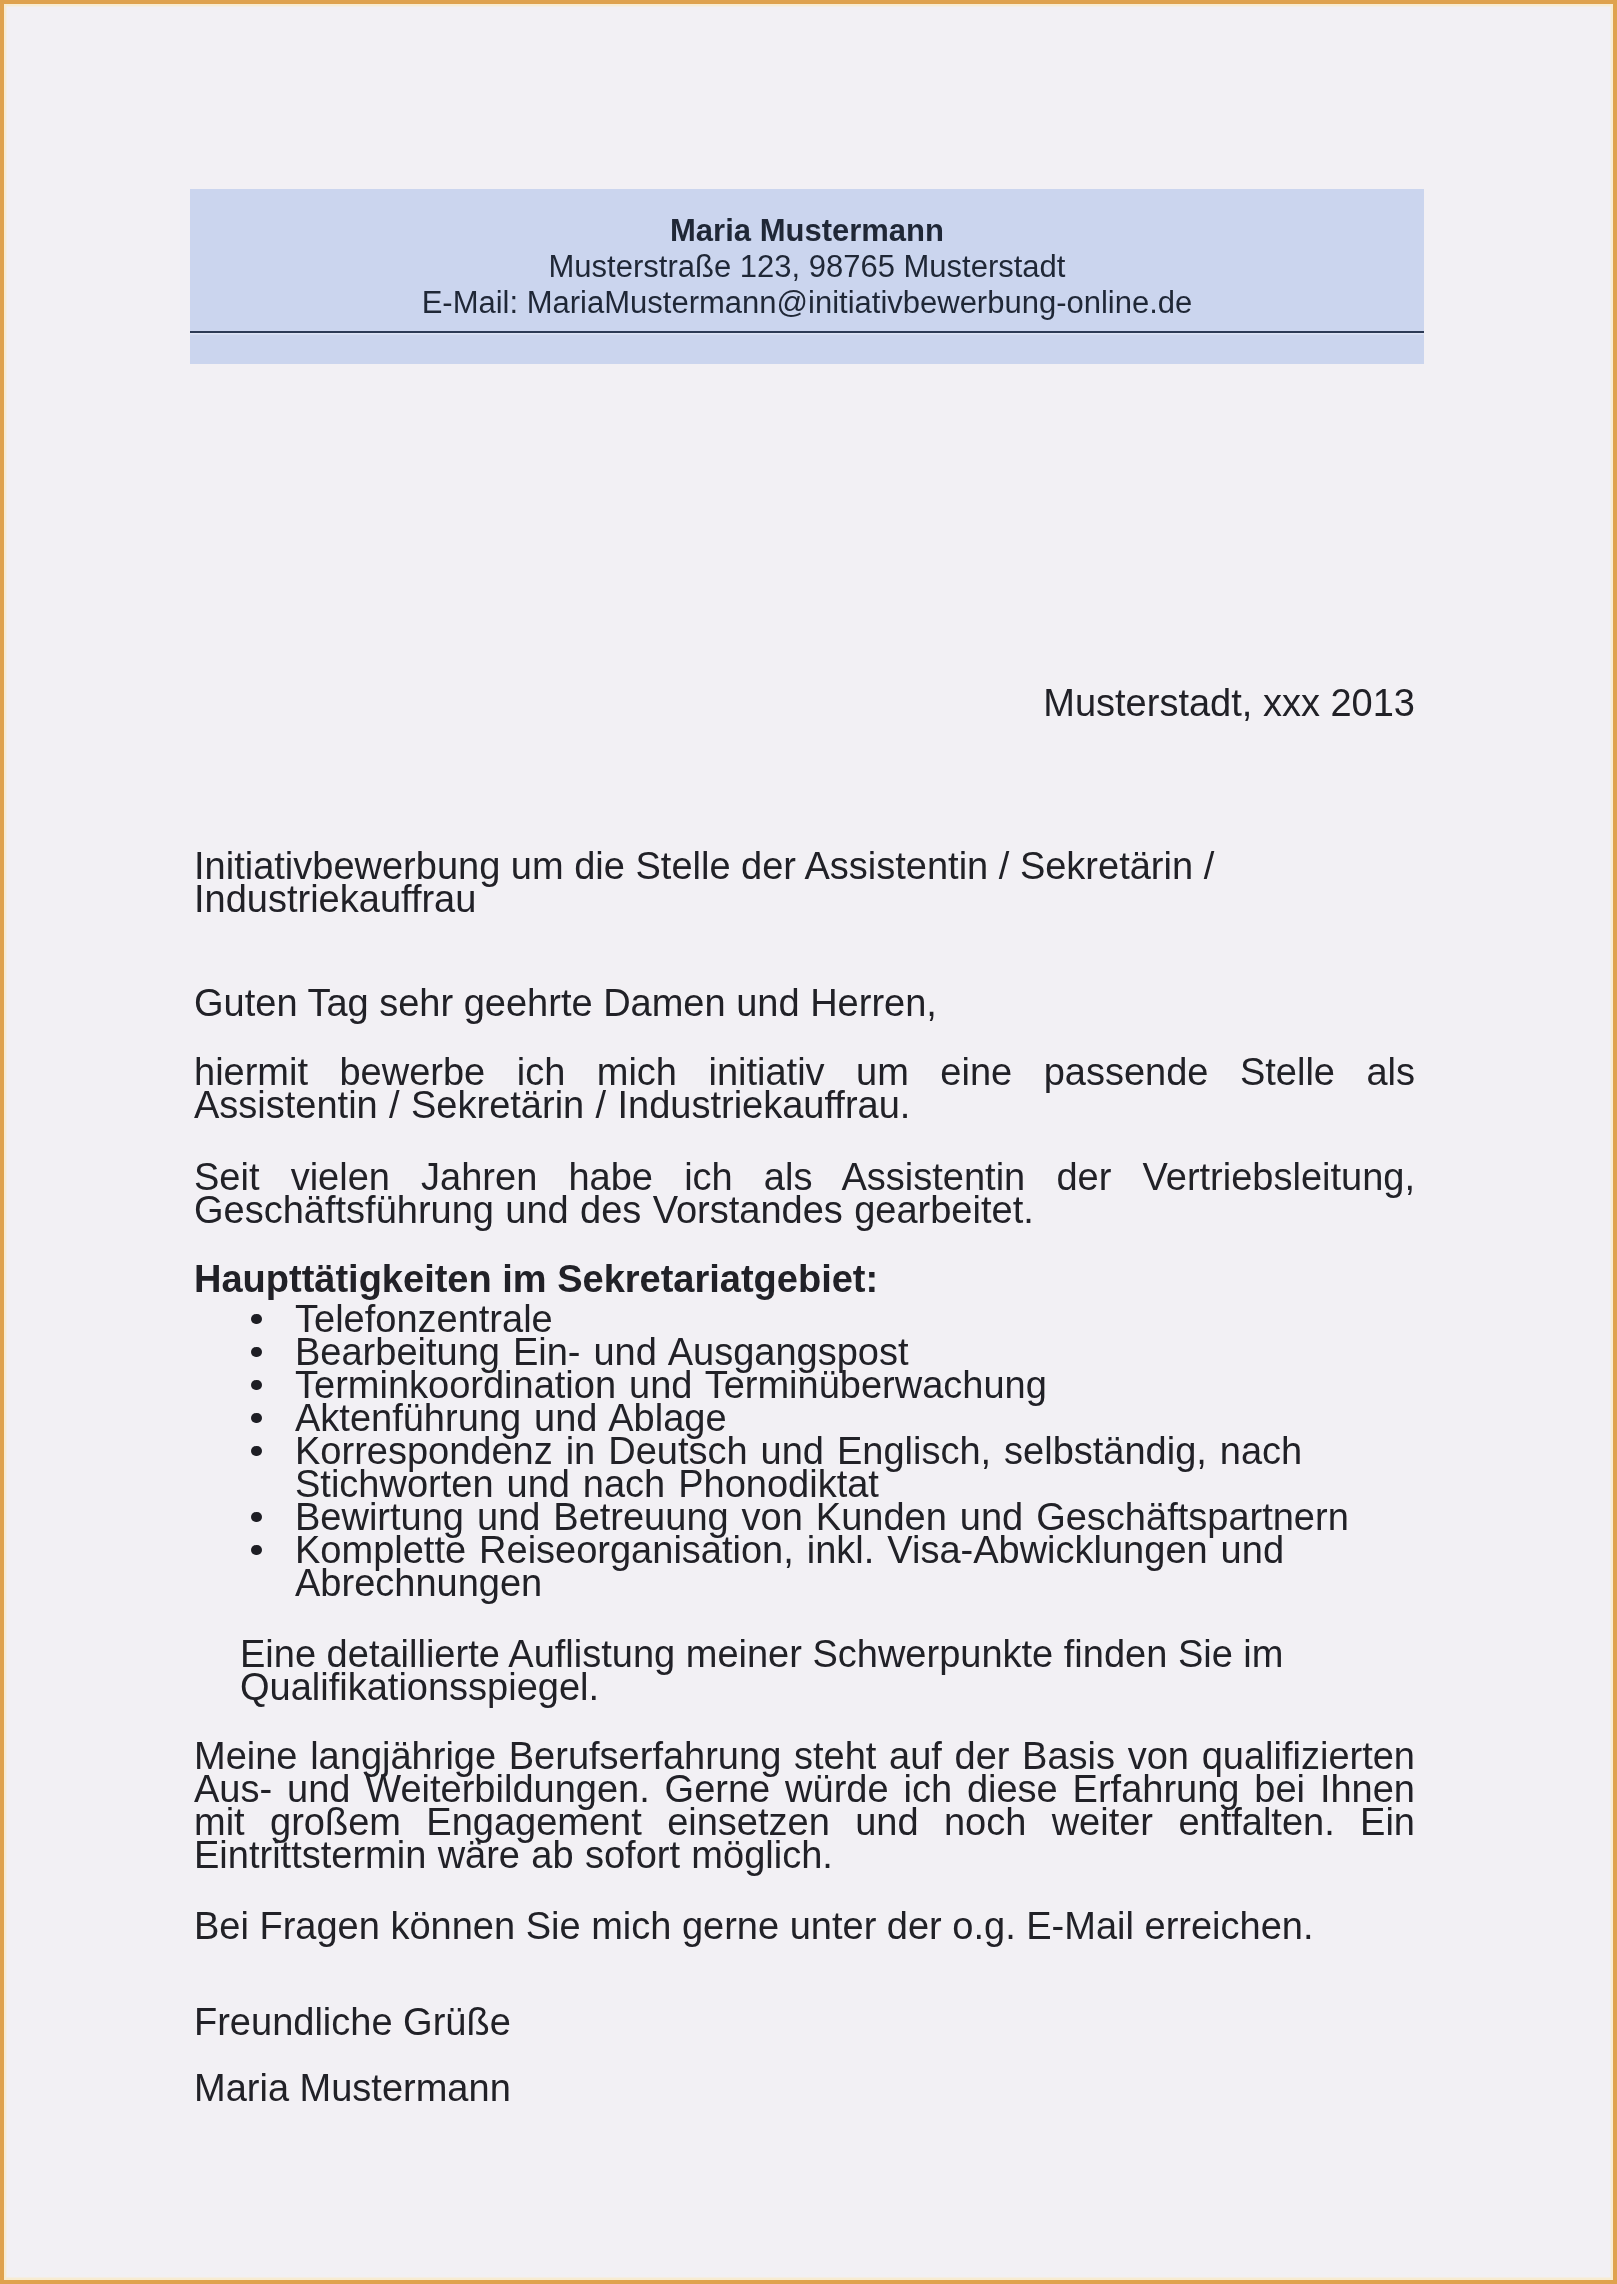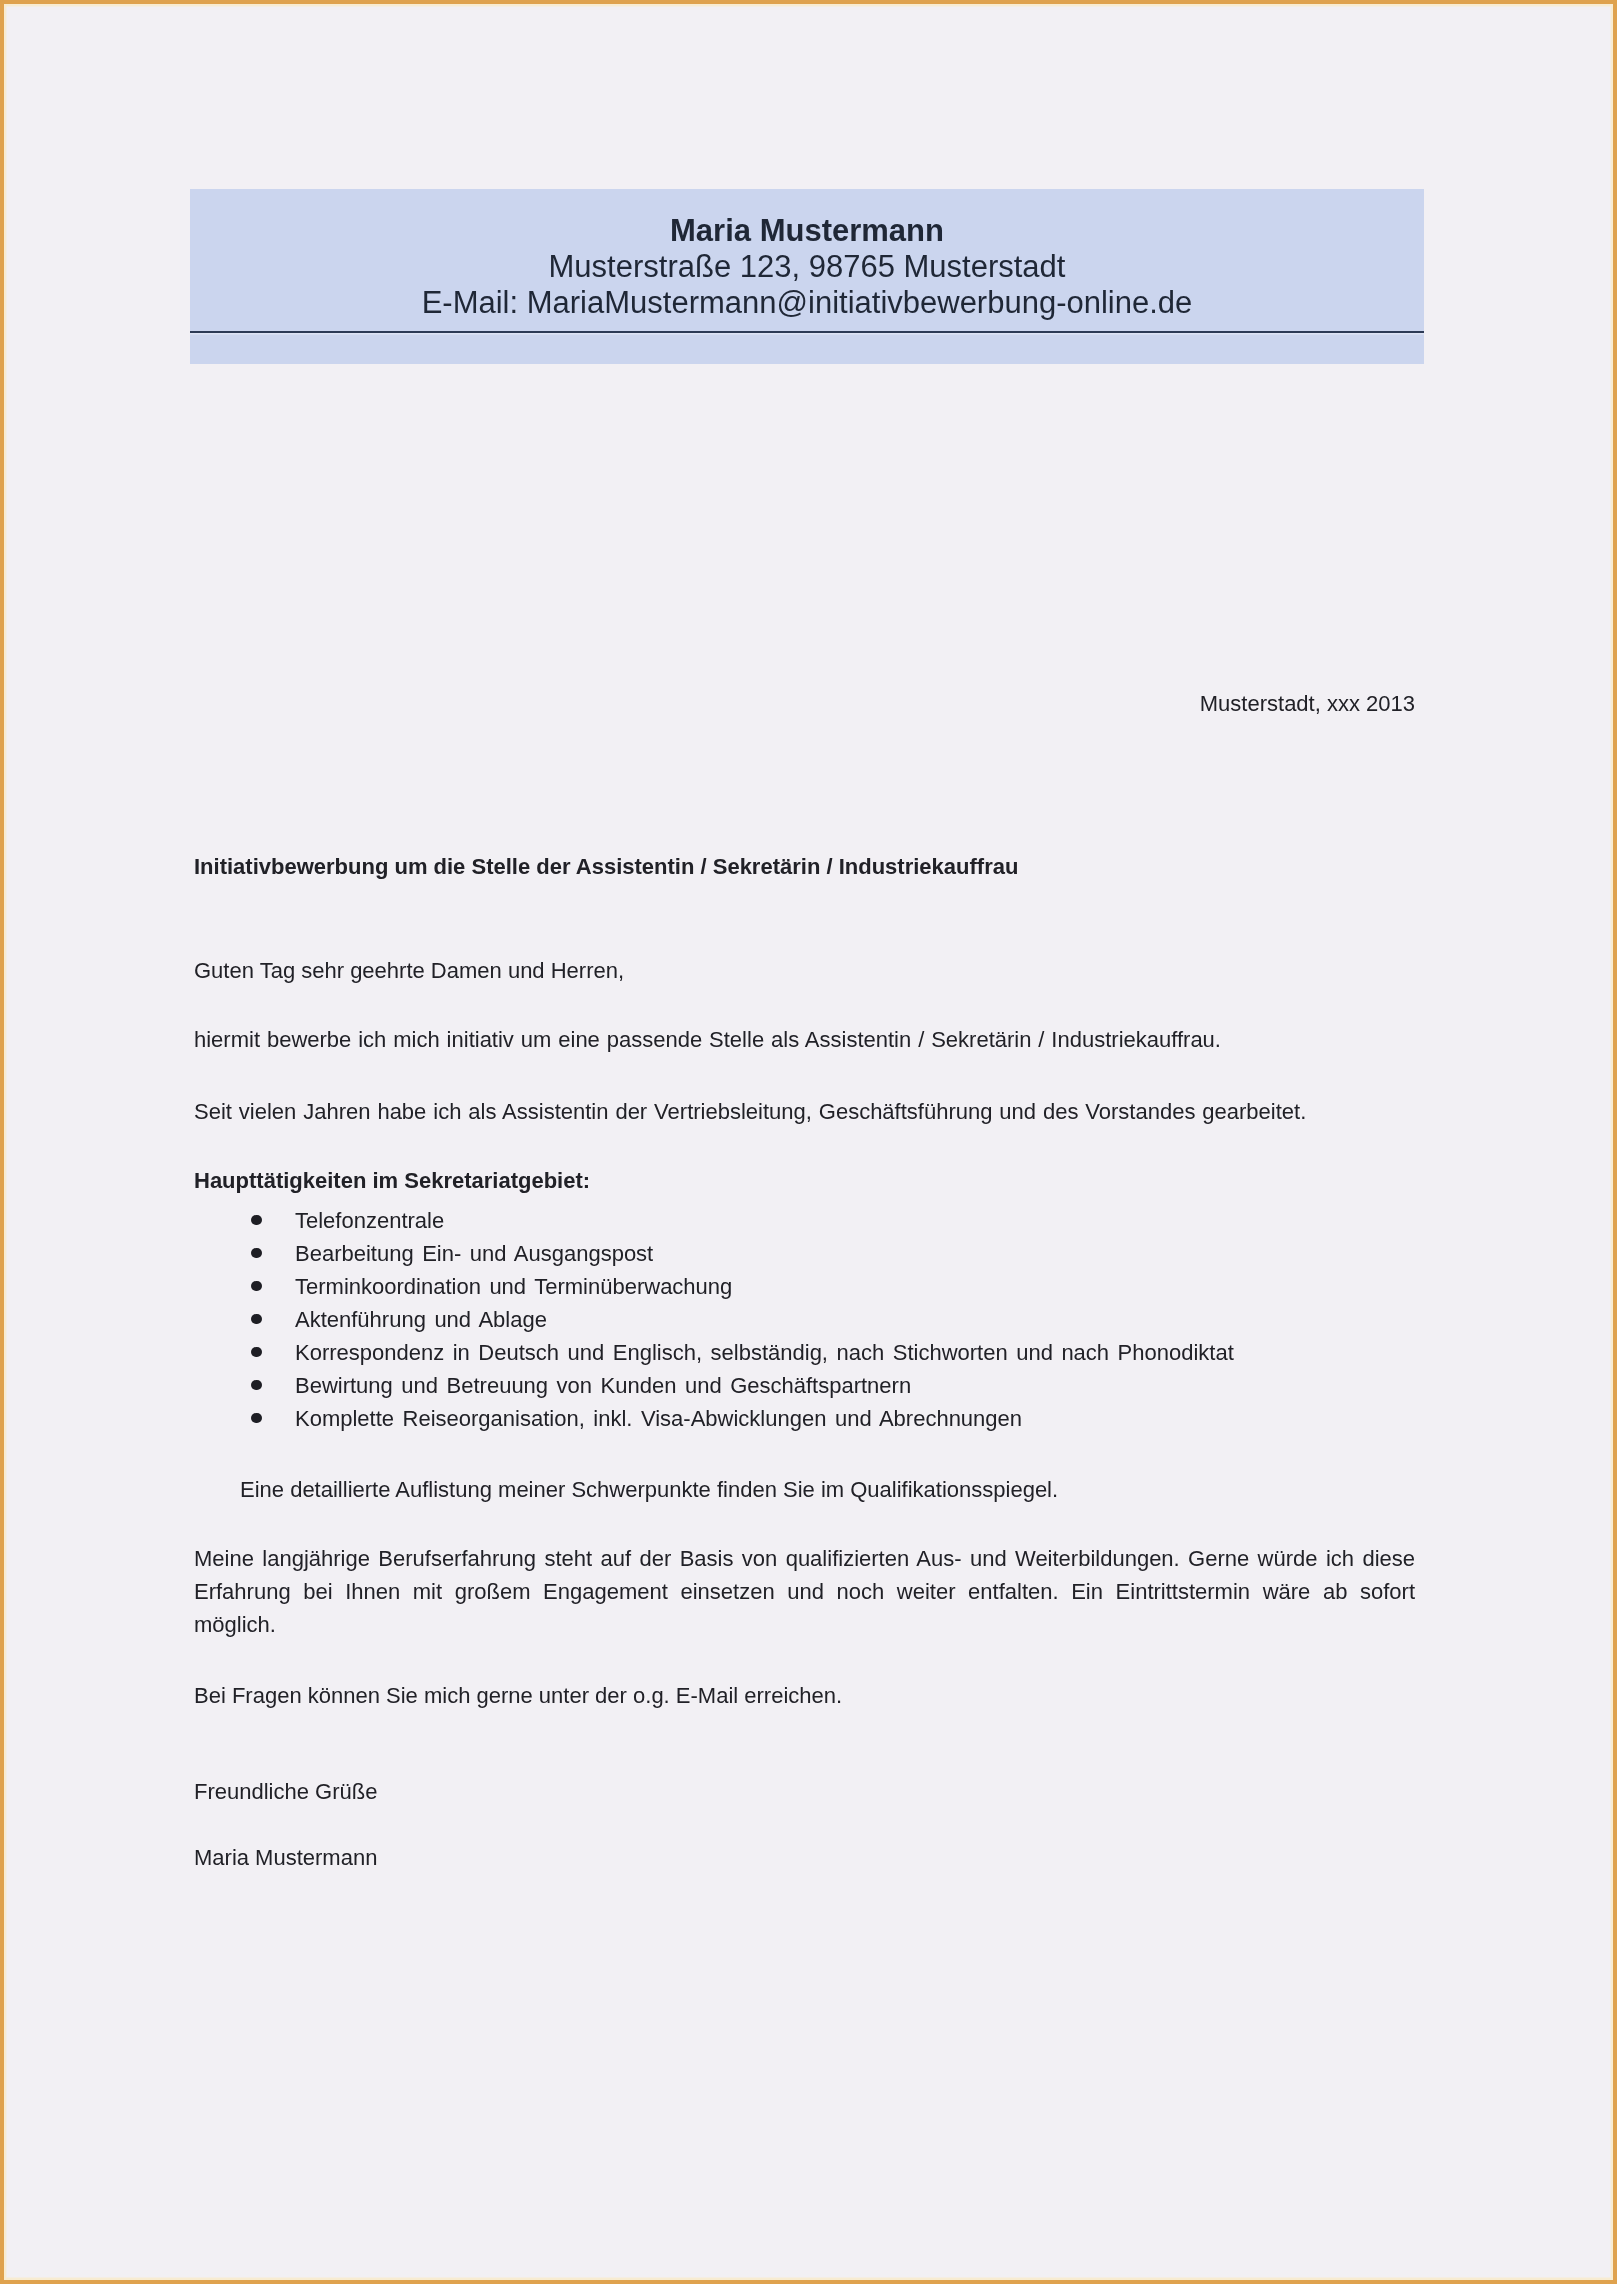--- a/index.html
+++ b/index.html
@@ -32,30 +32,30 @@
     margin-top: 9.7px;
     height: 2.4px;
     background: #2c3a55;
     box-shadow: 0 1.6px 0 rgba(255,255,255,0.35);
   }
 
   
   .column {
     margin-left: 190px;
     width: 1221px;
-    font-size: 22px;
+    font-size: 38px;
     line-height: 33px;
   }
   .date-line {
     margin-top: 323px;
     text-align: right;
   }
   .subject-line {
     margin-top: 130px;
-    font-weight: bold;
+    font-weight: normal;
   }
   .salutation      { margin-top: 71px; }
   .para            { margin-top: 36px; }
   .just {
     text-align: justify;
     word-spacing: 0.8px;
   }
   .para-intro      { margin-top: 36px; }
   .para-exp        { margin-top: 39px; }
   .duties-heading  { margin-top: 36px; font-weight: bold; }

